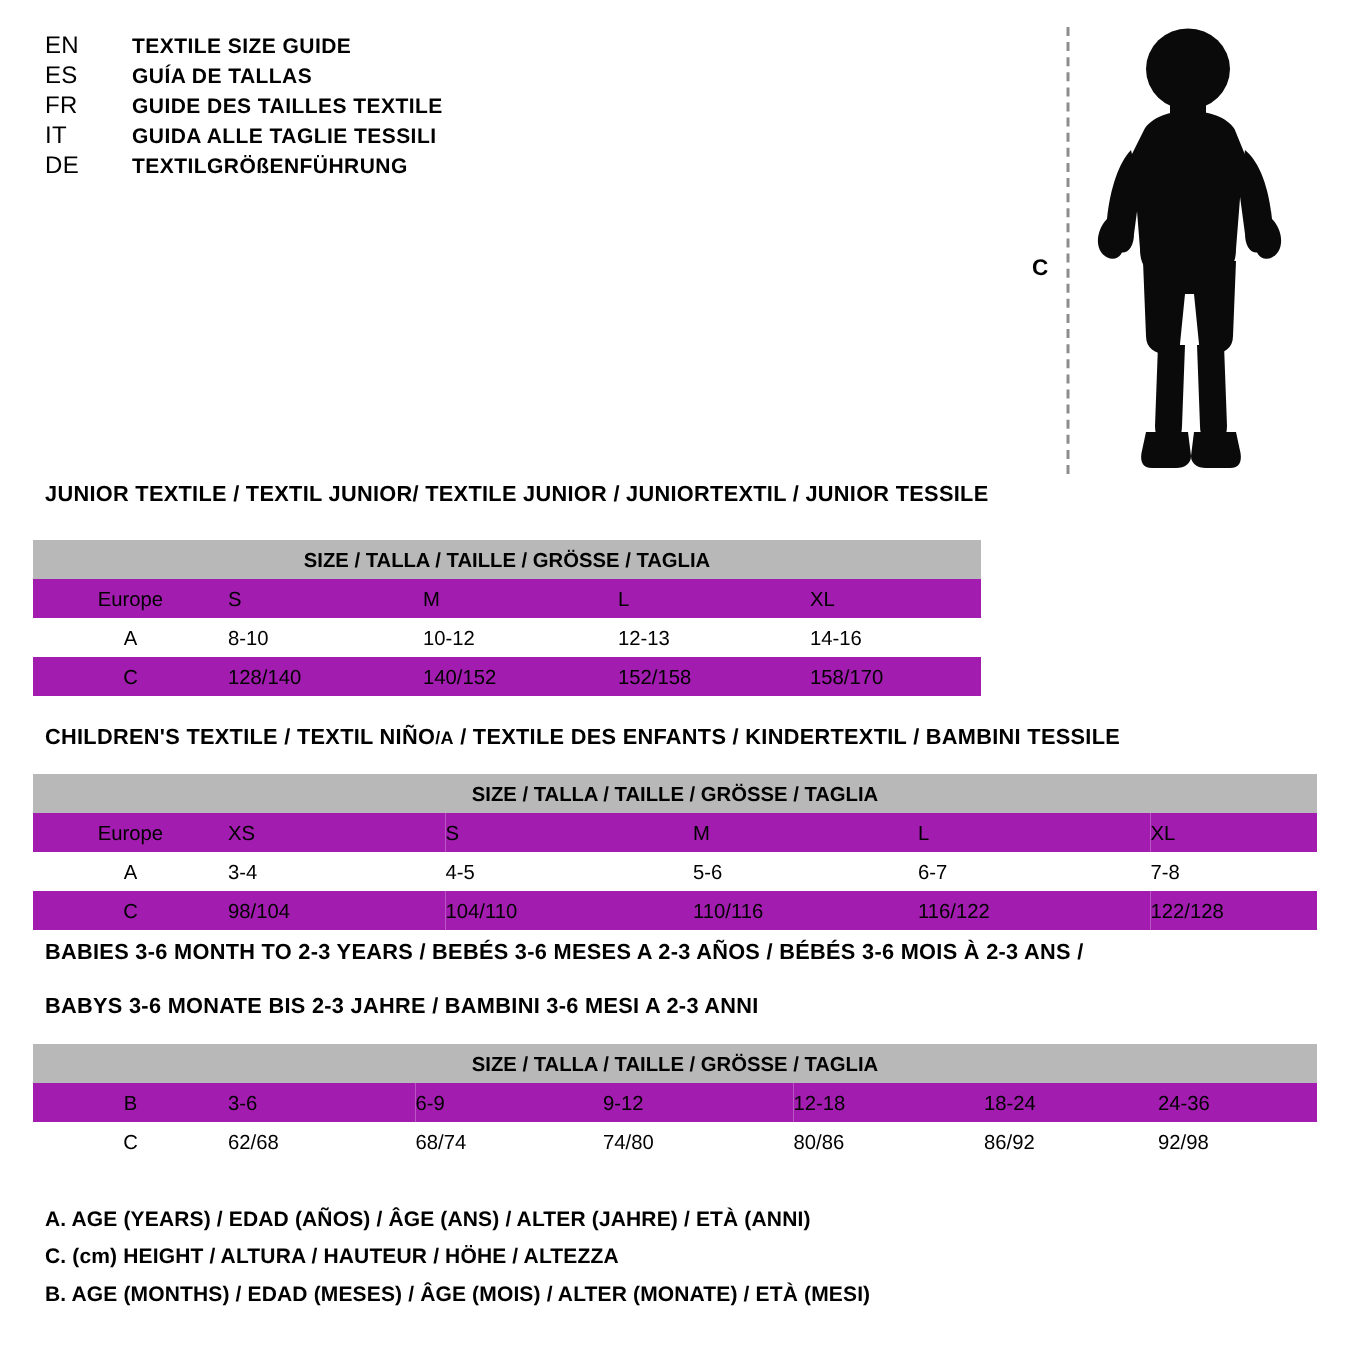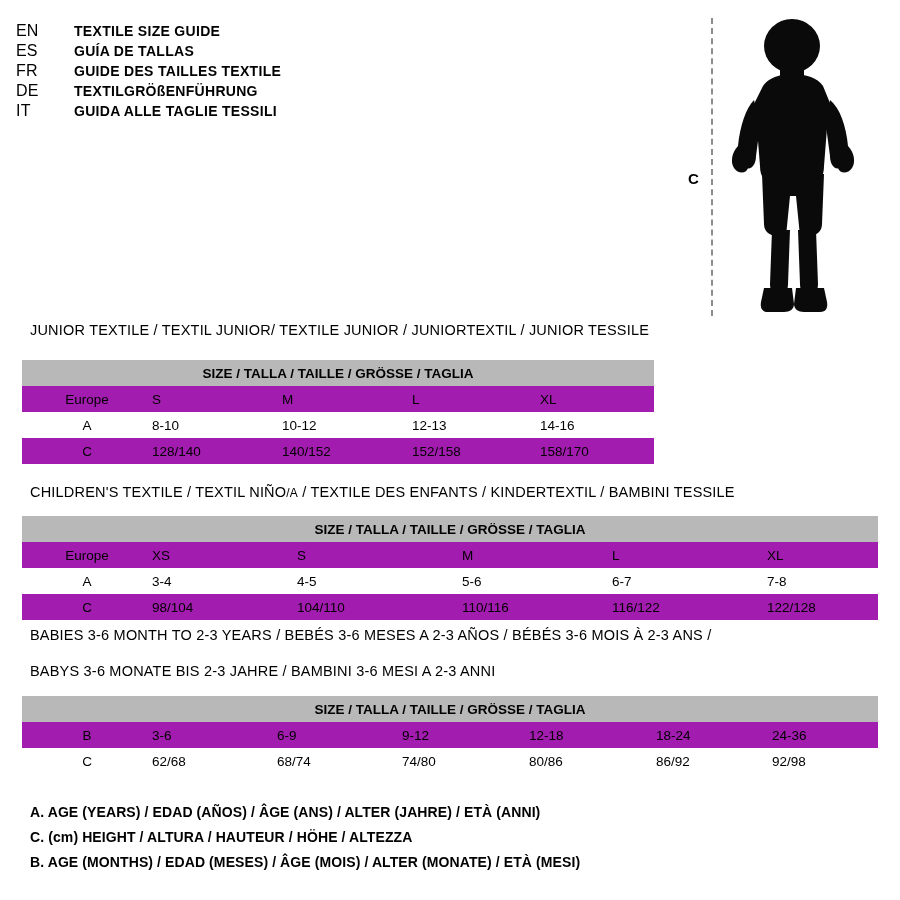--- a/index.html
+++ b/index.html
@@ -11,21 +11,21 @@
     font-family: "Liberation Sans", sans-serif;
     color: #000000;
     position: relative;
     overflow: hidden;
   }
 
   
   .header {
     position: absolute;
     top: 22px;
-    left: 16px;
+    left: 30px;
     width: 660px;
   }
   .header-row {
     display: flex;
     align-items: baseline;
     margin-bottom: 2px;
   }
   .lang-code {
     width: 58px;
     flex: 0 0 58px;
@@ -68,21 +68,21 @@
     top: 6px;
     width: 130px;
     height: 300px;
   }
 
   
   .section-title {
     position: absolute;
     left: 30px;
     font-size: 14.5px;
-    font-weight: normal;
+    font-weight: bold;
     letter-spacing: 0.2px;
     white-space: nowrap;
   }
   .section-title .sub {
     font-size: 12px;
     vertical-align: baseline;
   }
 
   
   table.size-table {
@@ -127,26 +127,26 @@
   </div>
   <div class="header-row">
     <div class="lang-code">ES</div>
     <div class="lang-title">GUÍA DE TALLAS</div>
   </div>
   <div class="header-row">
     <div class="lang-code">FR</div>
     <div class="lang-title">GUIDE DES TAILLES TEXTILE</div>
   </div>
   <div class="header-row">
+    <div class="lang-code">IT</div>
+    <div class="lang-title">GUIDA ALLE TAGLIE TESSILI</div>
+  </div>
+  <div class="header-row">
     <div class="lang-code">DE</div>
     <div class="lang-title">TEXTILGRÖßENFÜHRUNG</div>
-  </div>
-  <div class="header-row">
-    <div class="lang-code">IT</div>
-    <div class="lang-title">GUIDA ALLE TAGLIE TESSILI</div>
   </div>
 </div>
 
 <div class="figure-area">
   <div class="dashed-line"></div>
   <div class="c-label">C</div>
   <svg class="silhouette" viewBox="0 0 130 300" aria-hidden="true">
     <g fill="#0a0a0a">
 
       <ellipse cx="64" cy="30" rx="28" ry="27"></ellipse>

